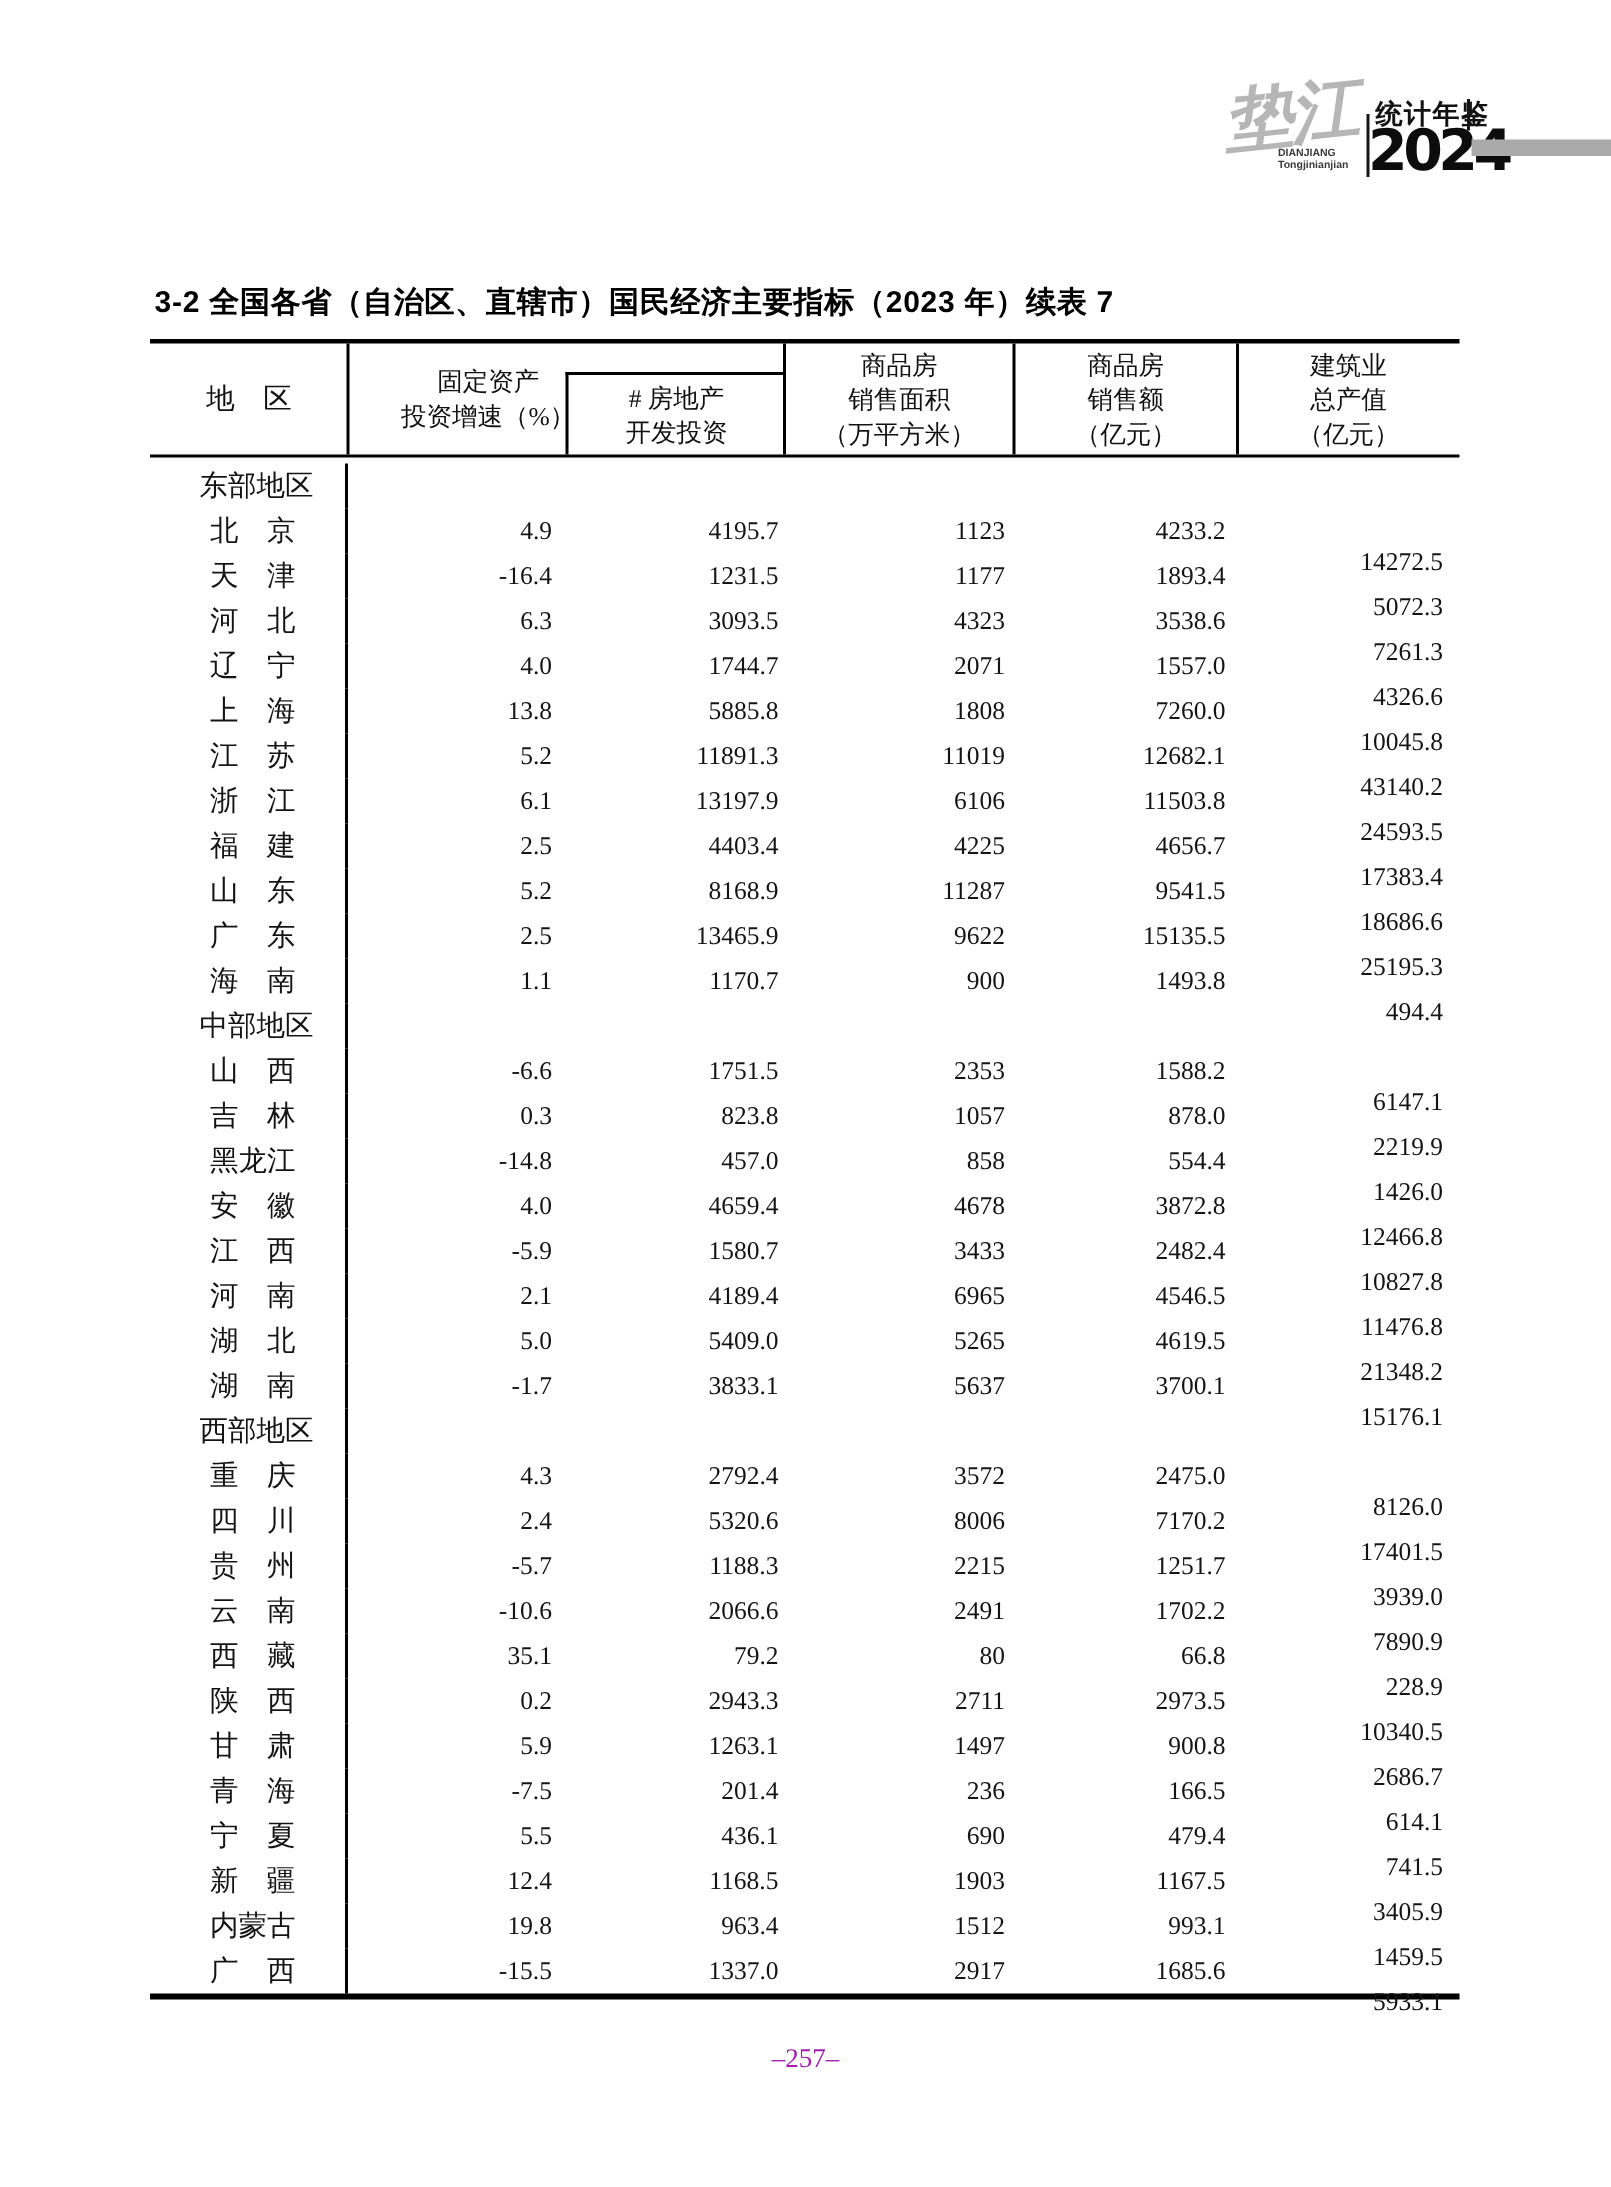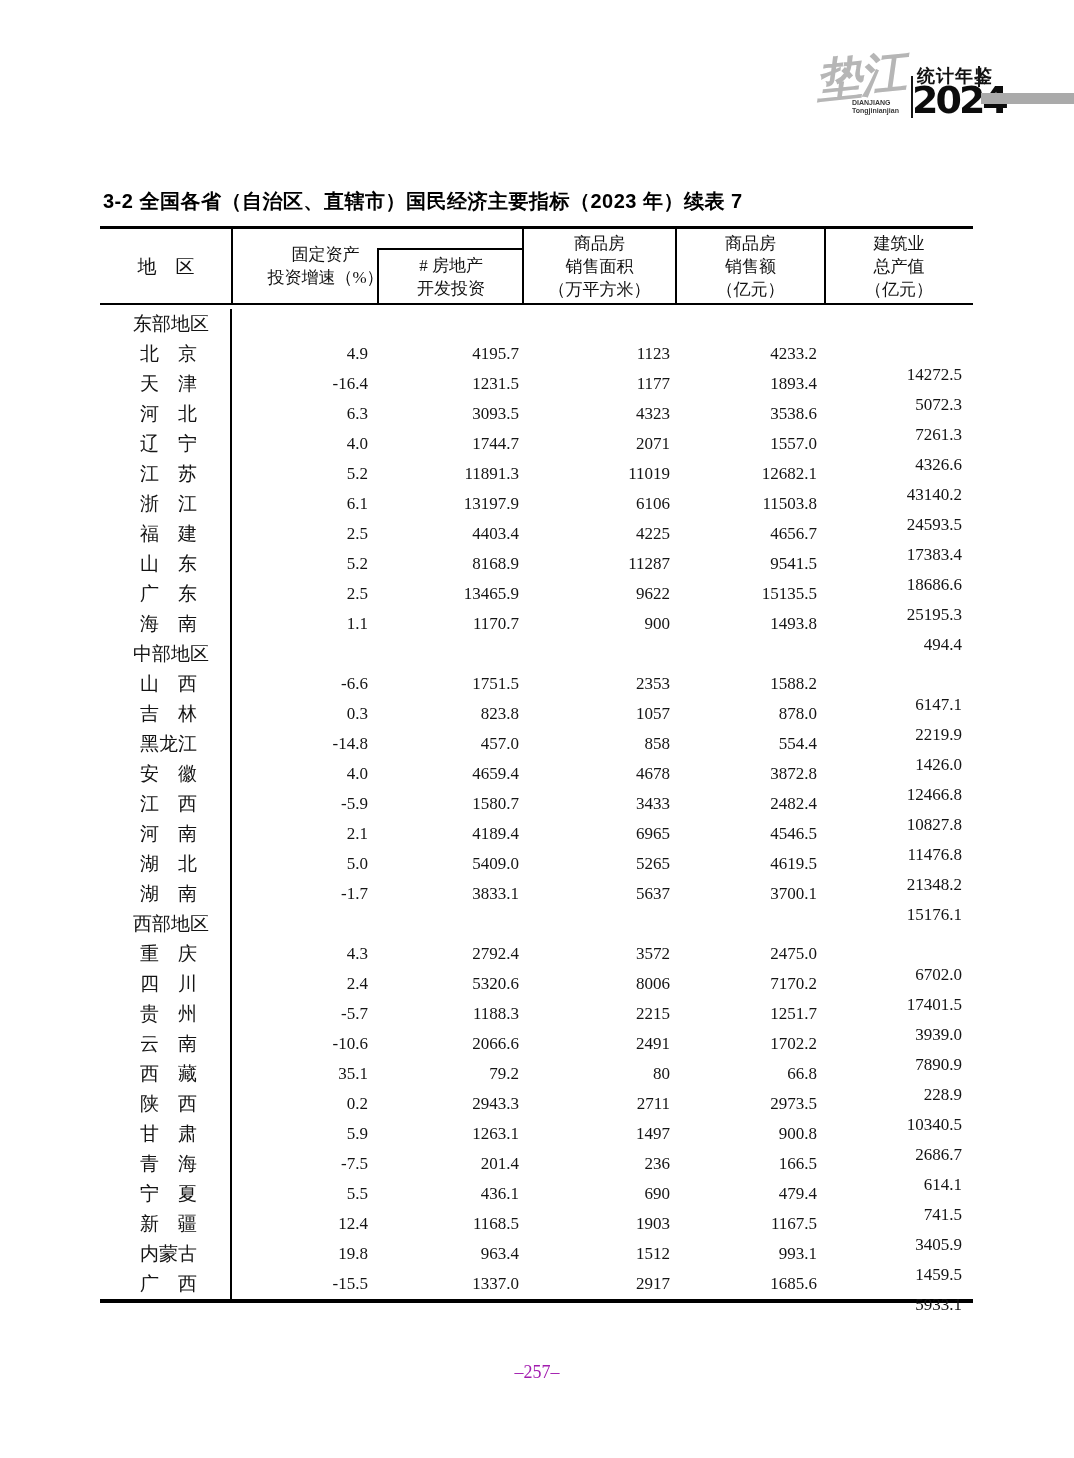--- a/index.html
+++ b/index.html
@@ -166,20 +166,28 @@
 
   <div class="trow">
     <div class="name-cell">辽　宁</div>
     <div class="vcell v1">4.0</div>
     <div class="vcell v2">1744.7</div>
     <div class="vcell v3">2071</div>
     <div class="vcell v4">1557.0</div>
     <div class="vcell v5">4326.6</div>
   </div>
 
+  <div class="trow">
+    <div class="name-cell">上　海</div>
+    <div class="vcell v1">13.8</div>
+    <div class="vcell v2">5885.8</div>
+    <div class="vcell v3">1808</div>
+    <div class="vcell v4">7260.0</div>
+    <div class="vcell v5">10045.8</div>
+  </div>
 
   <div class="trow">
     <div class="name-cell">江　苏</div>
     <div class="vcell v1">5.2</div>
     <div class="vcell v2">11891.3</div>
     <div class="vcell v3">11019</div>
     <div class="vcell v4">12682.1</div>
     <div class="vcell v5">43140.2</div>
   </div>
 
@@ -317,21 +325,21 @@
     <div class="vcell v4"></div>
     <div class="vcell v5"></div>
   </div>
 
   <div class="trow">
     <div class="name-cell">重　庆</div>
     <div class="vcell v1">4.3</div>
     <div class="vcell v2">2792.4</div>
     <div class="vcell v3">3572</div>
     <div class="vcell v4">2475.0</div>
-    <div class="vcell v5">6702.0</div>
+    <div class="vcell v5">8126.0</div>
   </div>
 
   <div class="trow">
     <div class="name-cell">四　川</div>
     <div class="vcell v1">2.4</div>
     <div class="vcell v2">5320.6</div>
     <div class="vcell v3">8006</div>
     <div class="vcell v4">7170.2</div>
     <div class="vcell v5">17401.5</div>
   </div>

